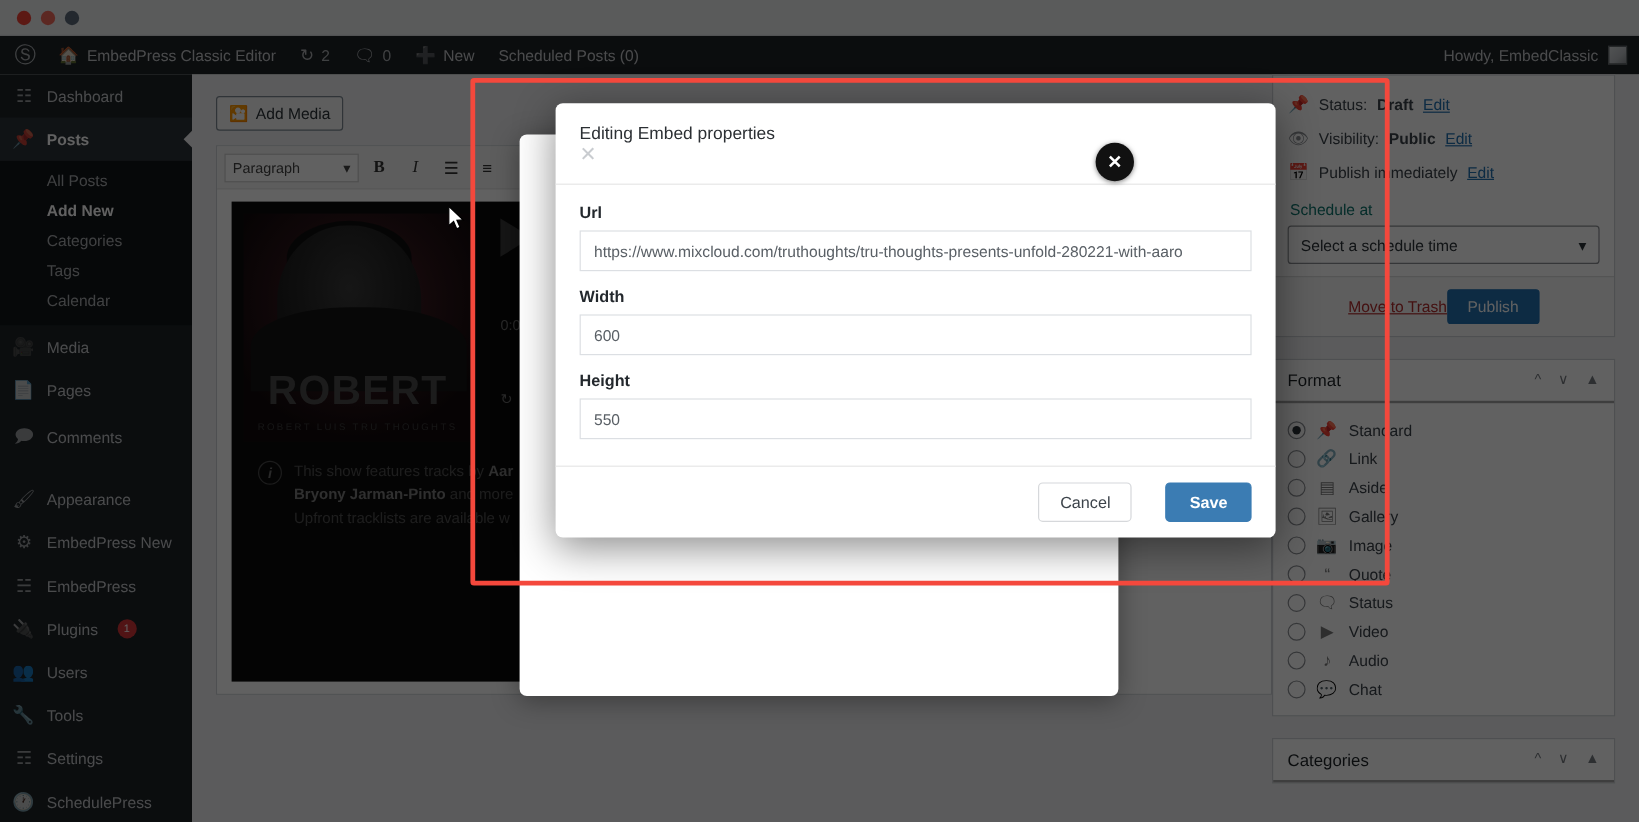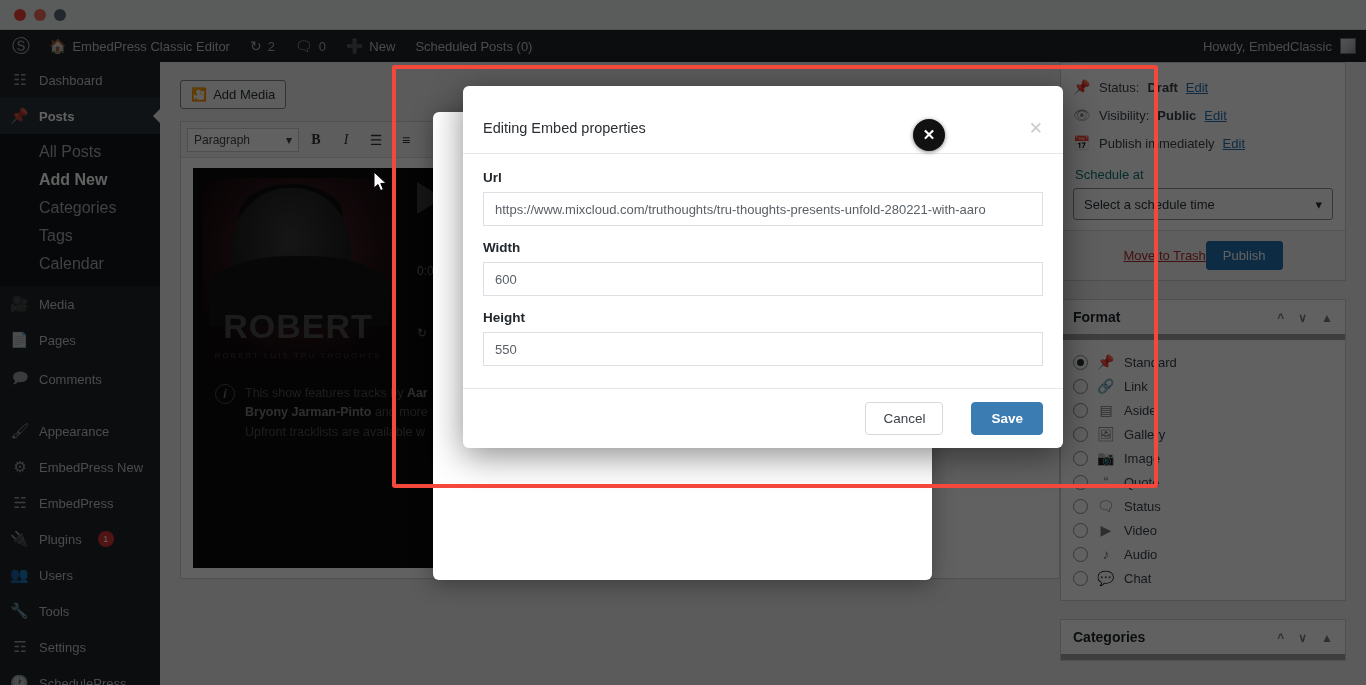--- a/index.html
+++ b/index.html
@@ -53,21 +53,21 @@
     overflow: hidden;
   }
   .menu-top { display: flex; align-items: center; gap: 9px; padding: 9px 0 9px 10px; color: #c3c4c7; position: relative; }
   .menu-top .mi { width: 20px; text-align: center; font-size: 15px; opacity: .75; }
   .menu-top.current { background: #2c3338; color: #fff; font-weight: 600; }
   .menu-top.current::after {
     content: ""; position: absolute; right: -1px; top: 50%;
     margin-top: -8px; border: 8px solid transparent; border-right-color: #f0f0f1;
   }
   .submenu { background: #121619; padding: 4px 0 8px 0; }
-  .submenu div { padding: 5px 0 5px 39px; color: #a7aaad; font-size: 16px; }
+  .submenu div { padding: 5px 0 5px 39px; color: #a7aaad; font-size: 13px; }
   .submenu div.cur { color: #fff; font-weight: 700; }
   .badge-dot {
     display: inline-block; margin-left: 7px; width: 16px; height: 16px;
     border-radius: 50%; background: #d63638; color: #fff;
     font-size: 9px; line-height: 16px; text-align: center;
   }
 
   
   .wpbody {
     position: absolute; left: 160px; top: 62px; width: 1206px; height: 623px;
@@ -149,23 +149,23 @@
     flex: 0 0 auto; width: 20px; height: 20px; border-radius: 50%;
     border: 1px solid #4a4a4a; color: #6d6d6d; font-size: 12px;
     display: flex; align-items: center; justify-content: center; font-style: italic; font-weight: 700;
   }
   .mc-desc b { color: #7d7d7d; }
 
   
   .side-col { position: absolute; right: 20px; top: 0px; width: 286px; }
   .postbox { background: #fff; border: 1px solid #ccd0d4; margin-bottom: 18px; }
   .pb-head {
-    display: flex; align-items: flex-end; justify-content: space-between;
-    padding: 9px 12px; border-bottom: 6px solid #a3a3a3;
-    font-size: 14px; font-weight: 700; color: #1d2327;
+    display: flex; align-items: flex-start; justify-content: space-between;
+    padding: 9px 12px; border-bottom: 2px solid #a3a3a3;
+    font-size: 14px; font-weight: 400; color: #1d2327;
   }
   .pb-head .handles { display: flex; gap: 14px; align-items: center; color: #787c82; font-size: 12px; }
   .pb-inner { padding: 10px 12px; }
   .misc-row {
     display: flex; align-items: center; gap: 8px;
     font-size: 13px; color: #3c434a; padding: 6px 0;
   }
   .misc-row .ico { width: 18px; text-align: center; color: #8c8f94; font-size: 14px; }
   .misc-row b { font-weight: 600; }
   .lnk { color: #2271b1; text-decoration: underline; cursor: pointer; }
@@ -210,21 +210,21 @@
 
   
   .modal {
     position: absolute; left: 463px; top: 86px; width: 600px; height: 362px;
     background: #fff; border-radius: 6px;
     box-shadow: 0 8px 34px rgba(0,0,0,.45);
     display: flex; flex-direction: column;
   }
   .modal-head {
     display: flex; align-items: flex-start; justify-content: space-between;
-    padding: 34px 20px 16px 20px; border-bottom: 1px solid #e6e6e6;
+    padding: 18px 20px 16px 20px; border-bottom: 1px solid #e6e6e6; flex-direction: column;
   }
   .modal-title { font-size: 14.5px; color: #2b2f33; }
   .modal-x-light { color: #c9ccd0; font-size: 17px; line-height: 1; cursor: pointer; }
   .modal-body { padding: 16px 20px 8px 20px; flex: 1; }
   .field-label {
     font-size: 13.5px; font-weight: 700; color: #23282d; margin-bottom: 7px;
   }
   .field-input {
     width: 100%; height: 34px; padding: 0 11px;
     border: 1px solid #dcdfe3; border-radius: 0;

